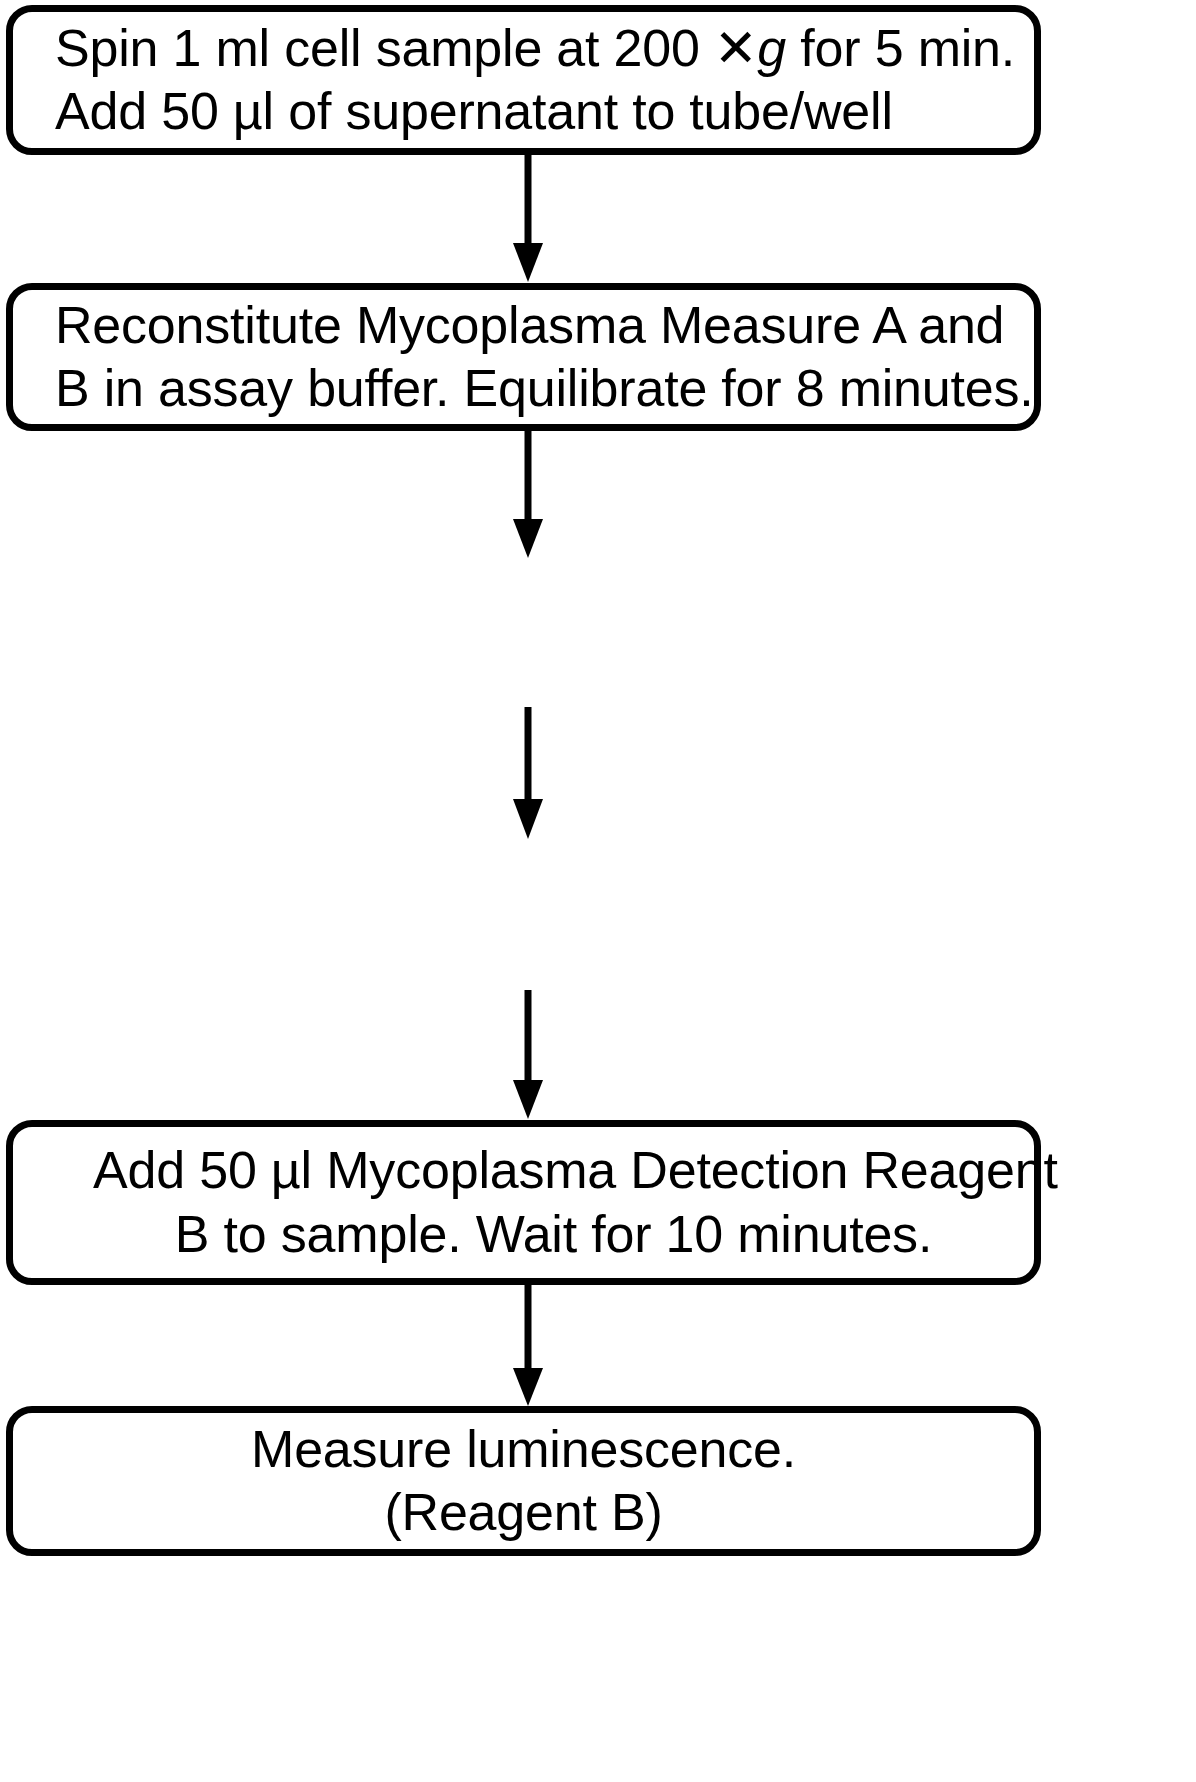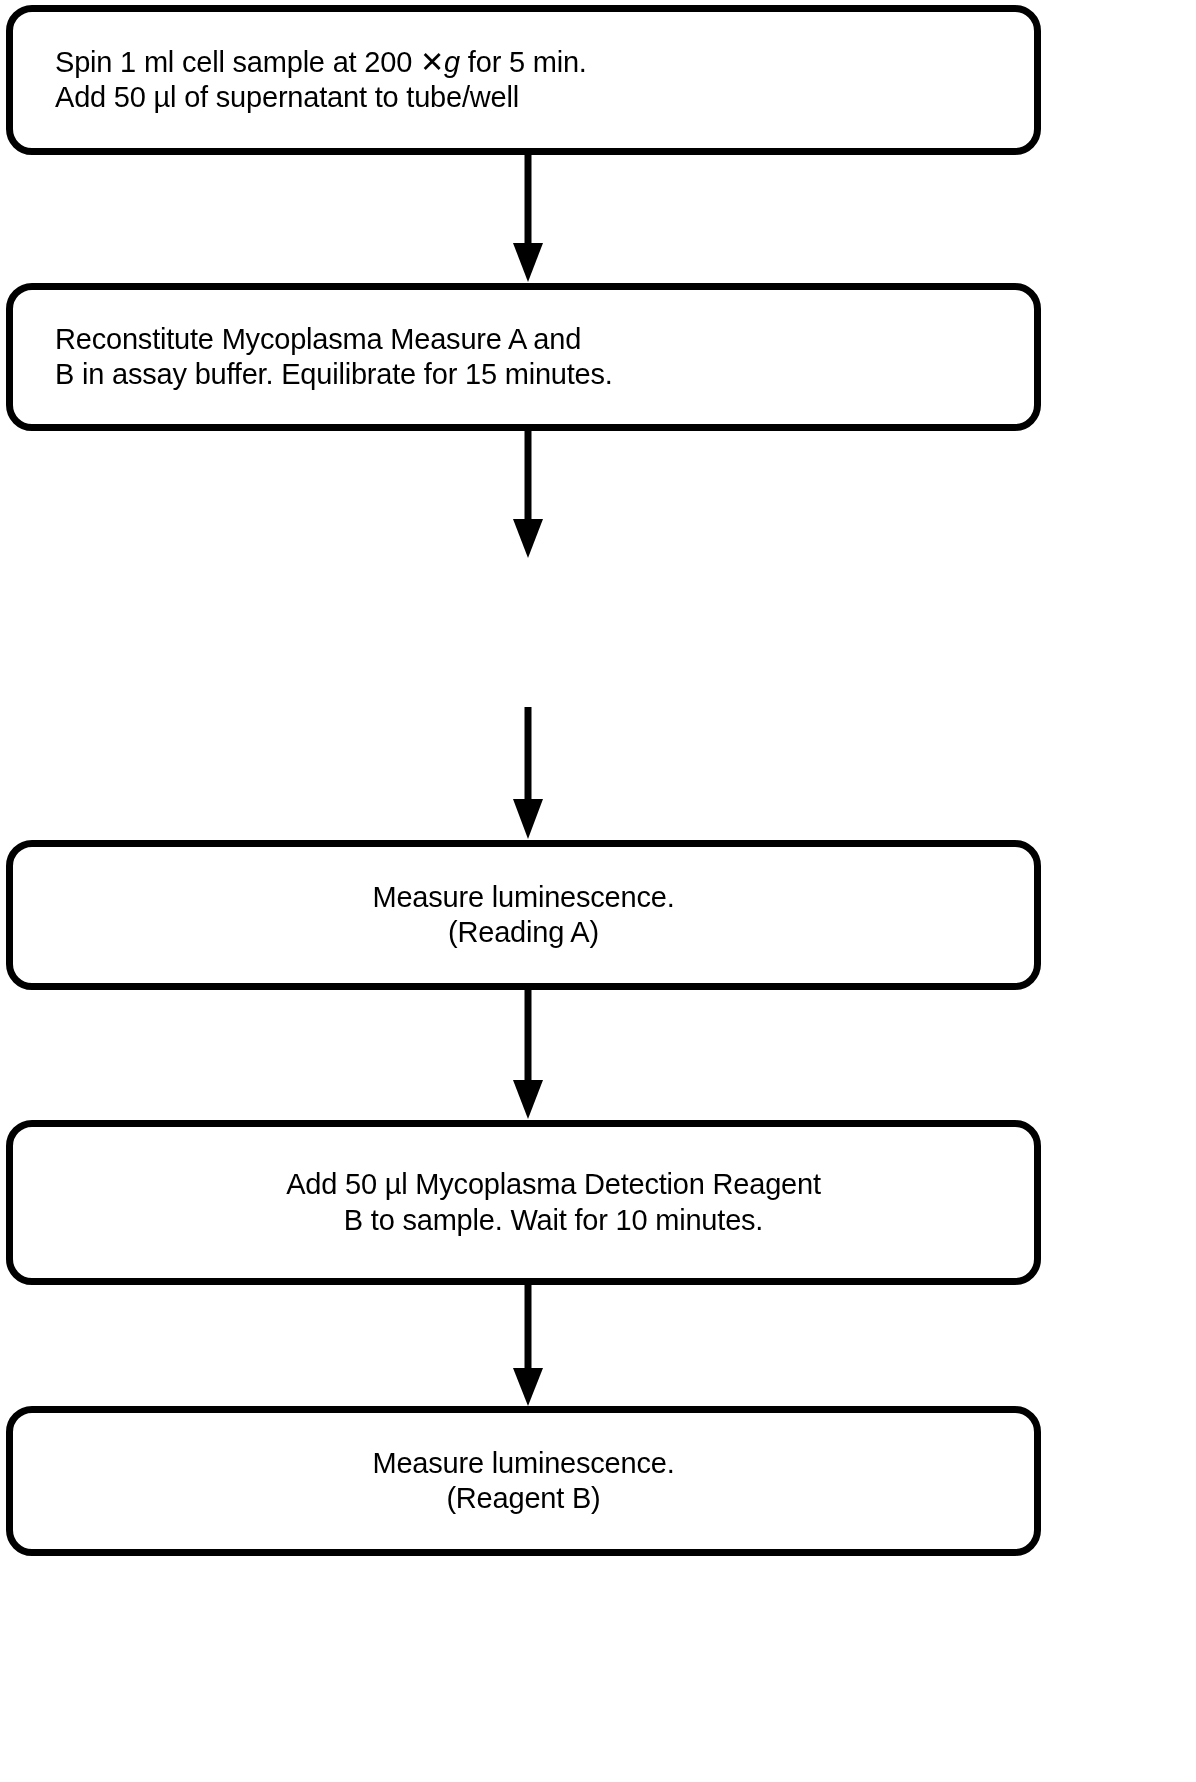--- a/index.html
+++ b/index.html
@@ -23,21 +23,21 @@
     position: absolute;
     box-sizing: border-box;
     background: #ffffff;
     border: 7px solid #000000;
     border-radius: 26px;
     display: flex;
     flex-direction: column;
     justify-content: center;
   }
   .node-text {
-    font-size: 29px;
+    font-size: 52px;
     line-height: 1.22;
     letter-spacing: -0.2px;
     white-space: pre;
     color: #000000;
   }
   .align-left .node-text {
     text-align: left;
     padding-left: 42px;
   }
   .align-center .node-text {
@@ -69,42 +69,38 @@
 
   <div class="connector" style="left:511px; top:155px; width:34px; height:128px;">
     <svg viewBox="0 0 34 128" preserveAspectRatio="none" aria-hidden="true">
       <line x1="17" y1="0" x2="17" y2="96" stroke="#000" stroke-width="7"></line>
       <polygon points="17,127 2,88 32,88" fill="#000"></polygon>
     </svg>
   </div>
 
   <div class="node align-left" style="left:6px; top:283px; width:1035px; height:148px;">
     <div class="node-text"><span>Reconstitute Mycoplasma Measure A and</span>
-<span>B in assay buffer. Equilibrate for 15 minutes.</span></div>
+<span>B in assay buffer. Equilibrate for 8 minutes.</span></div>
   </div>
 
   <div class="connector" style="left:511px; top:431px; width:34px; height:128px;">
     <svg viewBox="0 0 34 128" preserveAspectRatio="none" aria-hidden="true">
       <line x1="17" y1="0" x2="17" y2="96" stroke="#000" stroke-width="7"></line>
       <polygon points="17,127 2,88 32,88" fill="#000"></polygon>
     </svg>
   </div>
 
 
   <div class="connector" style="left:511px; top:707px; width:34px; height:133px;">
     <svg viewBox="0 0 34 133" preserveAspectRatio="none" aria-hidden="true">
       <line x1="17" y1="0" x2="17" y2="100" stroke="#000" stroke-width="7"></line>
       <polygon points="17,132 2,92 32,92" fill="#000"></polygon>
     </svg>
   </div>
 
-  <div class="node align-center" style="left:6px; top:840px; width:1035px; height:150px;">
-    <div class="node-text"><span>Measure luminescence.</span>
-<span>(Reading A)</span></div>
-  </div>
 
   <div class="connector" style="left:511px; top:990px; width:34px; height:130px;">
     <svg viewBox="0 0 34 130" preserveAspectRatio="none" aria-hidden="true">
       <line x1="17" y1="0" x2="17" y2="98" stroke="#000" stroke-width="7"></line>
       <polygon points="17,129 2,90 32,90" fill="#000"></polygon>
     </svg>
   </div>
 
   <div class="node align-center" style="left:6px; top:1120px; width:1035px; height:165px;">
     <div class="node-text" style="text-align:center; padding-left:80px;"><span>Add 50 µl Mycoplasma Detection Reagent</span>

